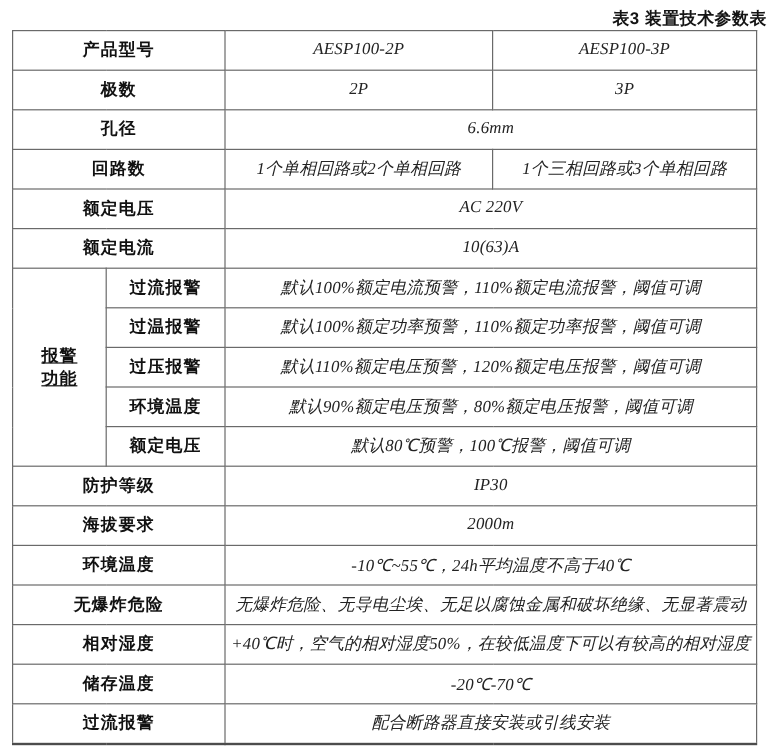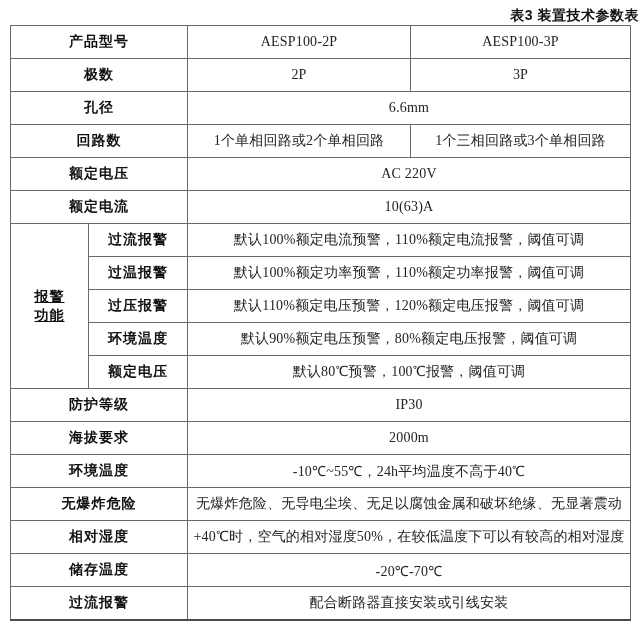--- a/index.html
+++ b/index.html
@@ -49,20 +49,21 @@
     font-weight: bold;
     font-size: 14px;
     color: #111111;
     letter-spacing: 1px;
   }
   td.value {
     font-family: "Liberation Serif", serif;
     font-size: 14px;
     color: #232323;
     letter-spacing: 0.2px;
+    font-style: italic;
   }
   td.group-label .wrap2 {
     display: inline-block;
     width: 2.2em;
     white-space: normal;
     line-height: 1.35;
     text-decoration: underline;
   }
 </style>
 </head>

